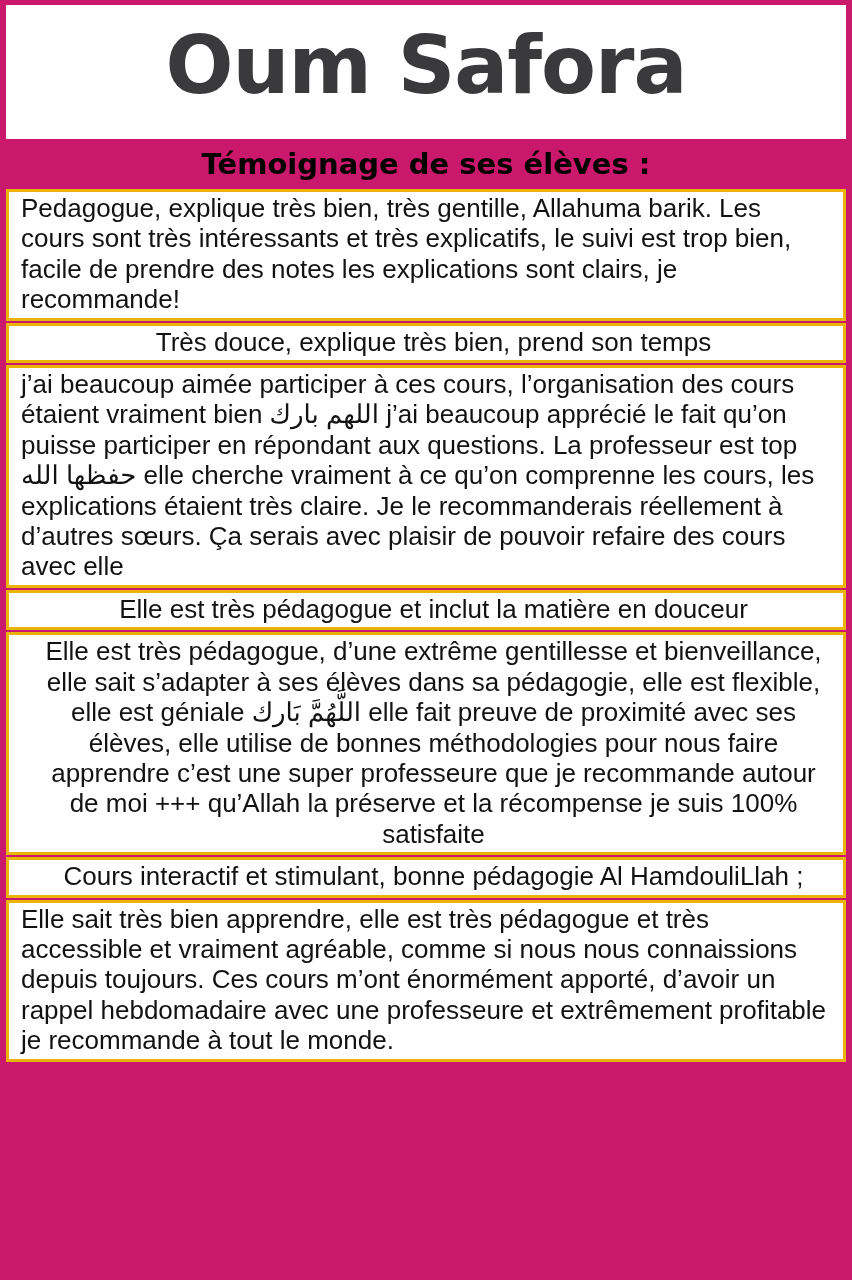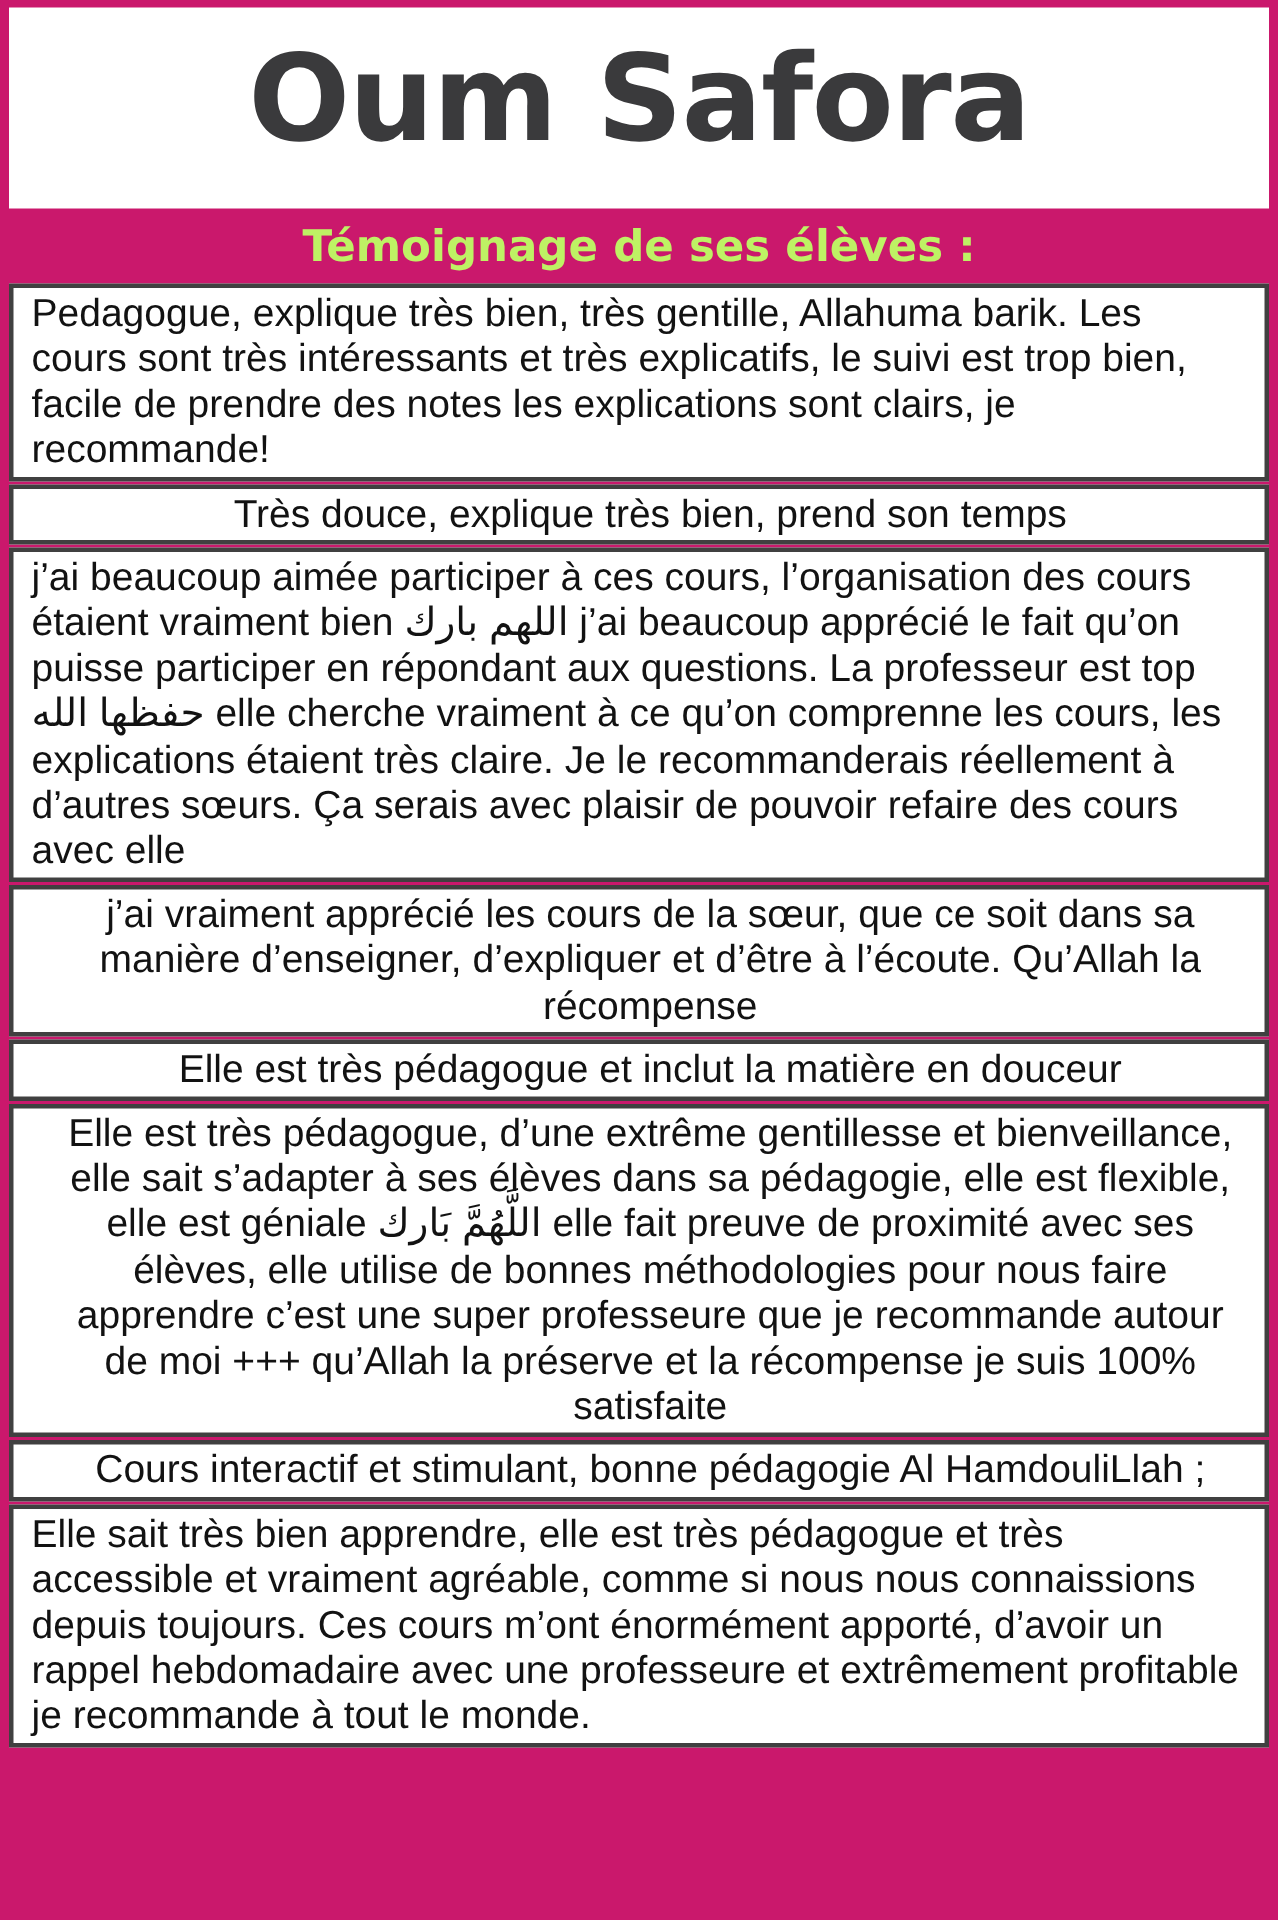--- a/index.html
+++ b/index.html
@@ -41,34 +41,34 @@
   .banner {
     background: #ca186c;
     height: 46px;
     flex: 0 0 auto;
     display: flex;
     align-items: center;
     justify-content: center;
     margin: 0 -6px 0 -6px; 
   }
   .banner span {
-    color: #bef264;
+    color: #000000;
     font-size: 29px;
     font-weight: 700;
     font-family: "DejaVu Sans", "Liberation Sans", sans-serif;
   }
   .list {
     display: flex;
     flex-direction: column;
     gap: 2px;
     flex: 1 1 auto;
   }
   .block {
     background: #ffffff;
-    border: 3px solid #404040;
+    border: 3px solid #eab308;
     box-sizing: border-box;
     padding: 1px 12px 3px 12px;
     flex: 0 0 auto;
   }
   .block p {
     margin: 0;
     font-size: 26px;
     line-height: 1.17;
     color: #121212;
     white-space: pre-line;
@@ -95,23 +95,20 @@
   </section>
 
   <section class="block align-center">
     <p>Très douce, explique très bien, prend son temps</p>
   </section>
 
   <section class="block align-left">
     <p>j’ai beaucoup aimée participer à ces cours, l’organisation des cours étaient vraiment bien اللهم بارك j’ai beaucoup apprécié le fait qu’on puisse participer en répondant aux questions. La professeur est top حفظها الله elle cherche vraiment à ce qu’on comprenne les cours, les explications étaient très claire. Je le recommanderais réellement à d’autres sœurs. Ça serais avec plaisir de pouvoir refaire des cours avec elle</p>
   </section>
 
-  <section class="block align-center">
-    <p>j’ai vraiment apprécié les cours de la sœur, que ce soit dans sa manière d’enseigner, d’expliquer et d’être à l’écoute. Qu’Allah la récompense</p>
-  </section>
 
   <section class="block align-center">
     <p>Elle est très pédagogue et inclut la matière en douceur</p>
   </section>
 
 
 
   <section class="block align-center">
     <p>Elle est très pédagogue, d’une extrême gentillesse et bienveillance, elle sait s’adapter à ses élèves dans sa pédagogie, elle est flexible, elle est géniale اللَّهُمَّ بَارك elle fait preuve de proximité avec ses élèves, elle utilise de bonnes méthodologies pour nous faire apprendre c’est une super professeure que je recommande autour de moi +++ qu’Allah la préserve et la récompense je suis 100% satisfaite</p>
   </section>

